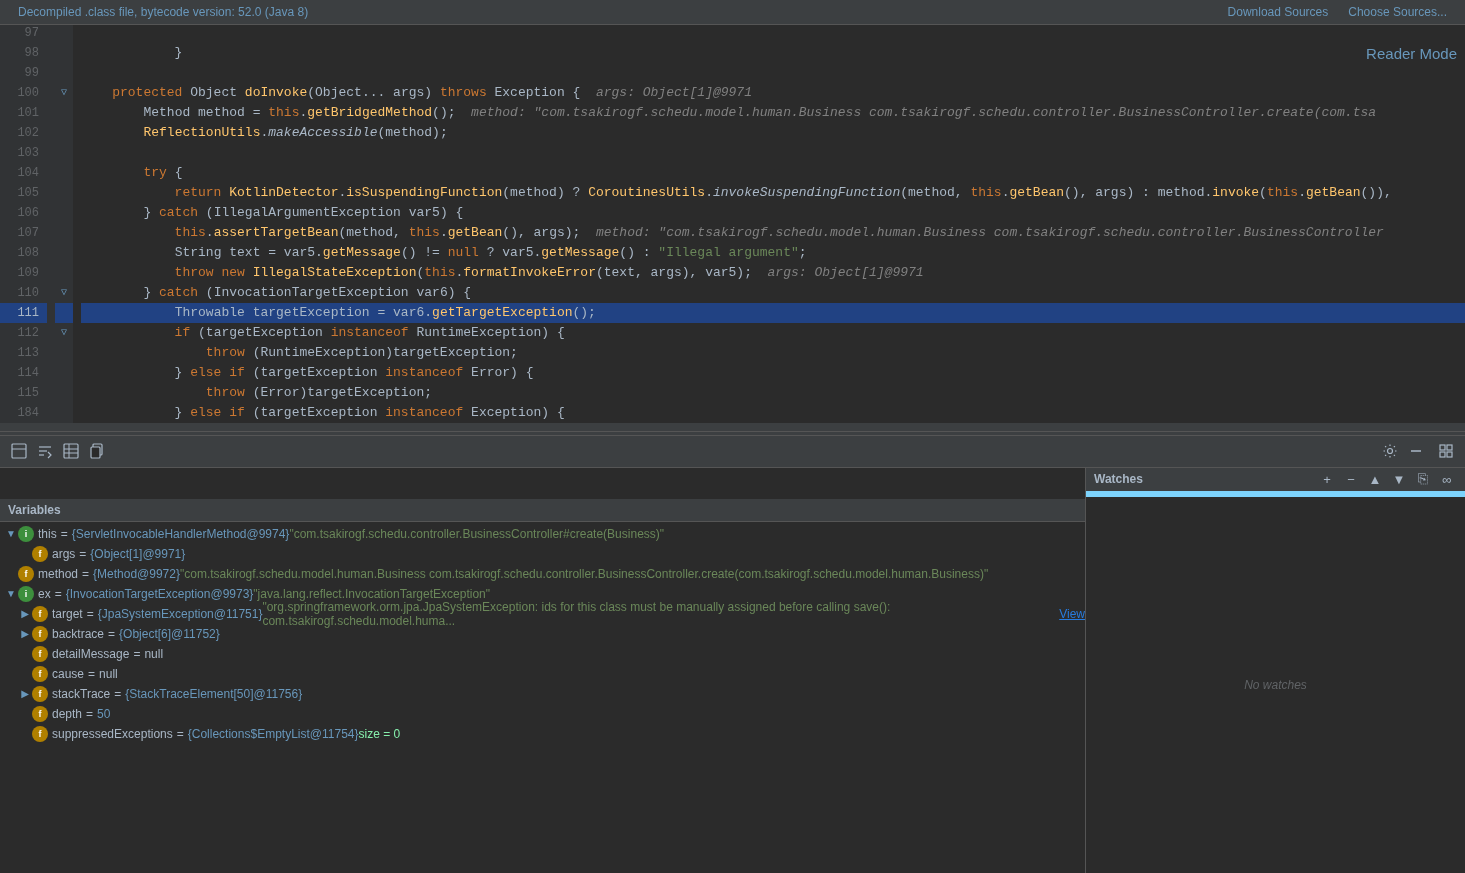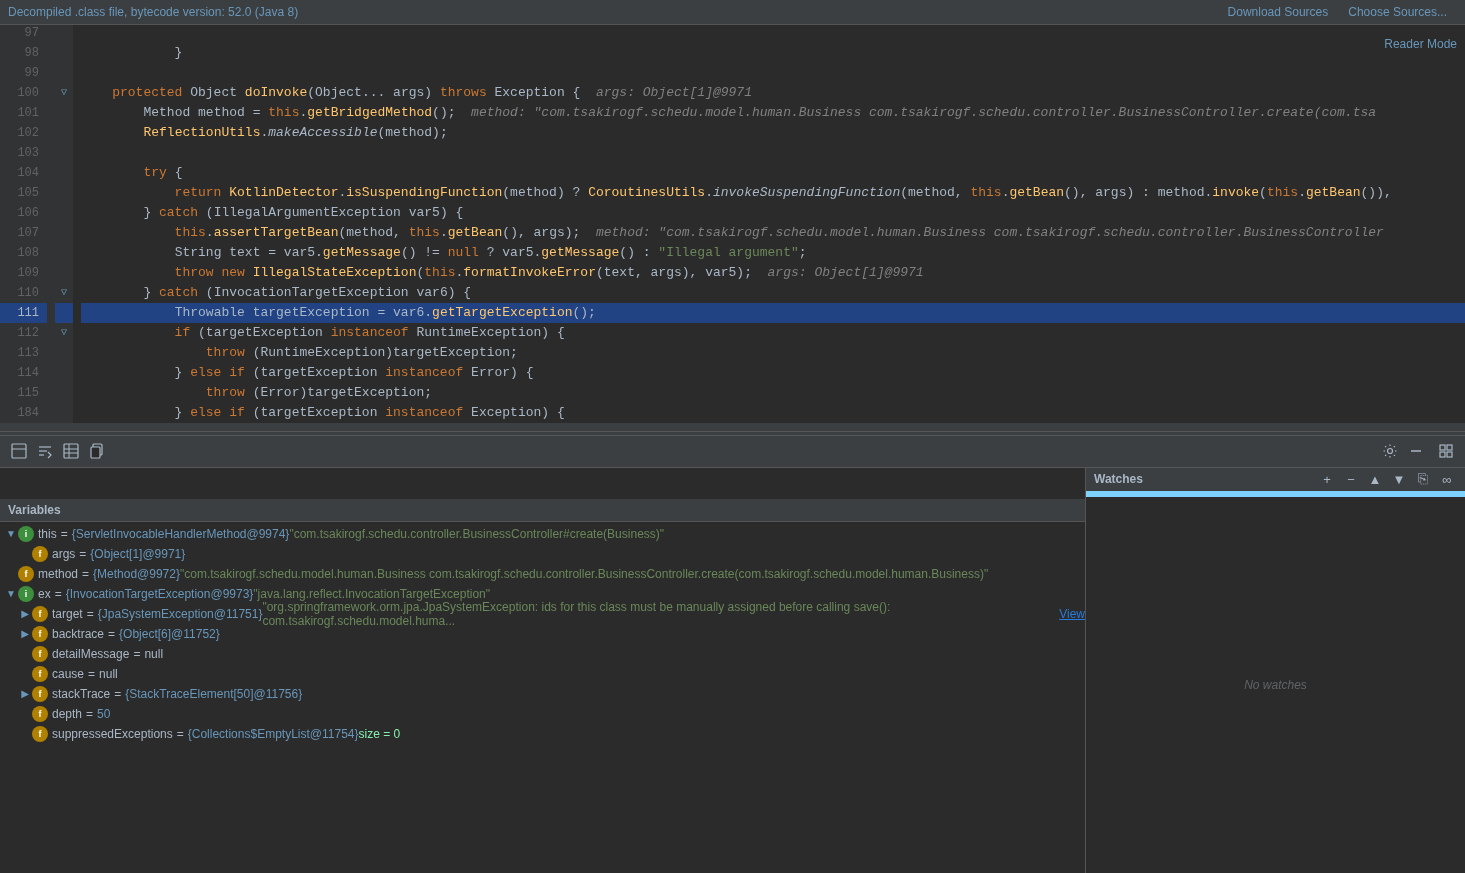--- a/index.html
+++ b/index.html
@@ -22,20 +22,21 @@
       display: flex;
       align-items: center;
       justify-content: space-between;
       padding: 0 8px;
       flex-shrink: 0;
     }
     .top-bar-left {
       color: #6897bb;
       font-size: 12px;
       font-family: Arial, sans-serif;
+      margin-left: 10px;
     }
     .top-bar-right {
       display: flex;
       gap: 0;
     }
     .top-bar-btn {
       color: #6897bb;
       font-size: 12px;
       font-family: Arial, sans-serif;
       padding: 0 10px;
@@ -52,25 +53,25 @@
       flex: 1;
       background: #2b2b2b;
       overflow: hidden;
       position: relative;
       display: flex;
       flex-direction: column;
     }
 
     .reader-mode-label {
       position: absolute;
-      top: 12px;
+      top: 20px;
       right: 8px;
       color: #6897bb;
       font-family: Arial, sans-serif;
-      font-size: 12px;
+      font-size: 15px;
       z-index: 10;
     }
 
     .code-container {
       display: flex;
       flex: 1;
       overflow: hidden;
       align-items: flex-end;
     }
 

